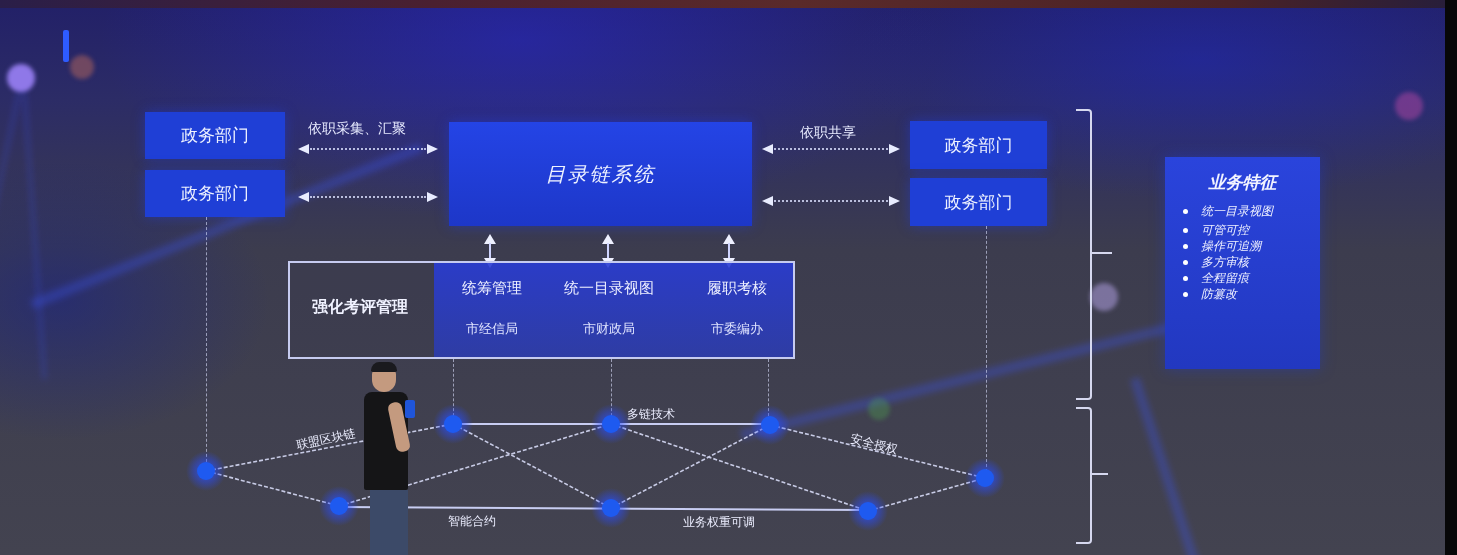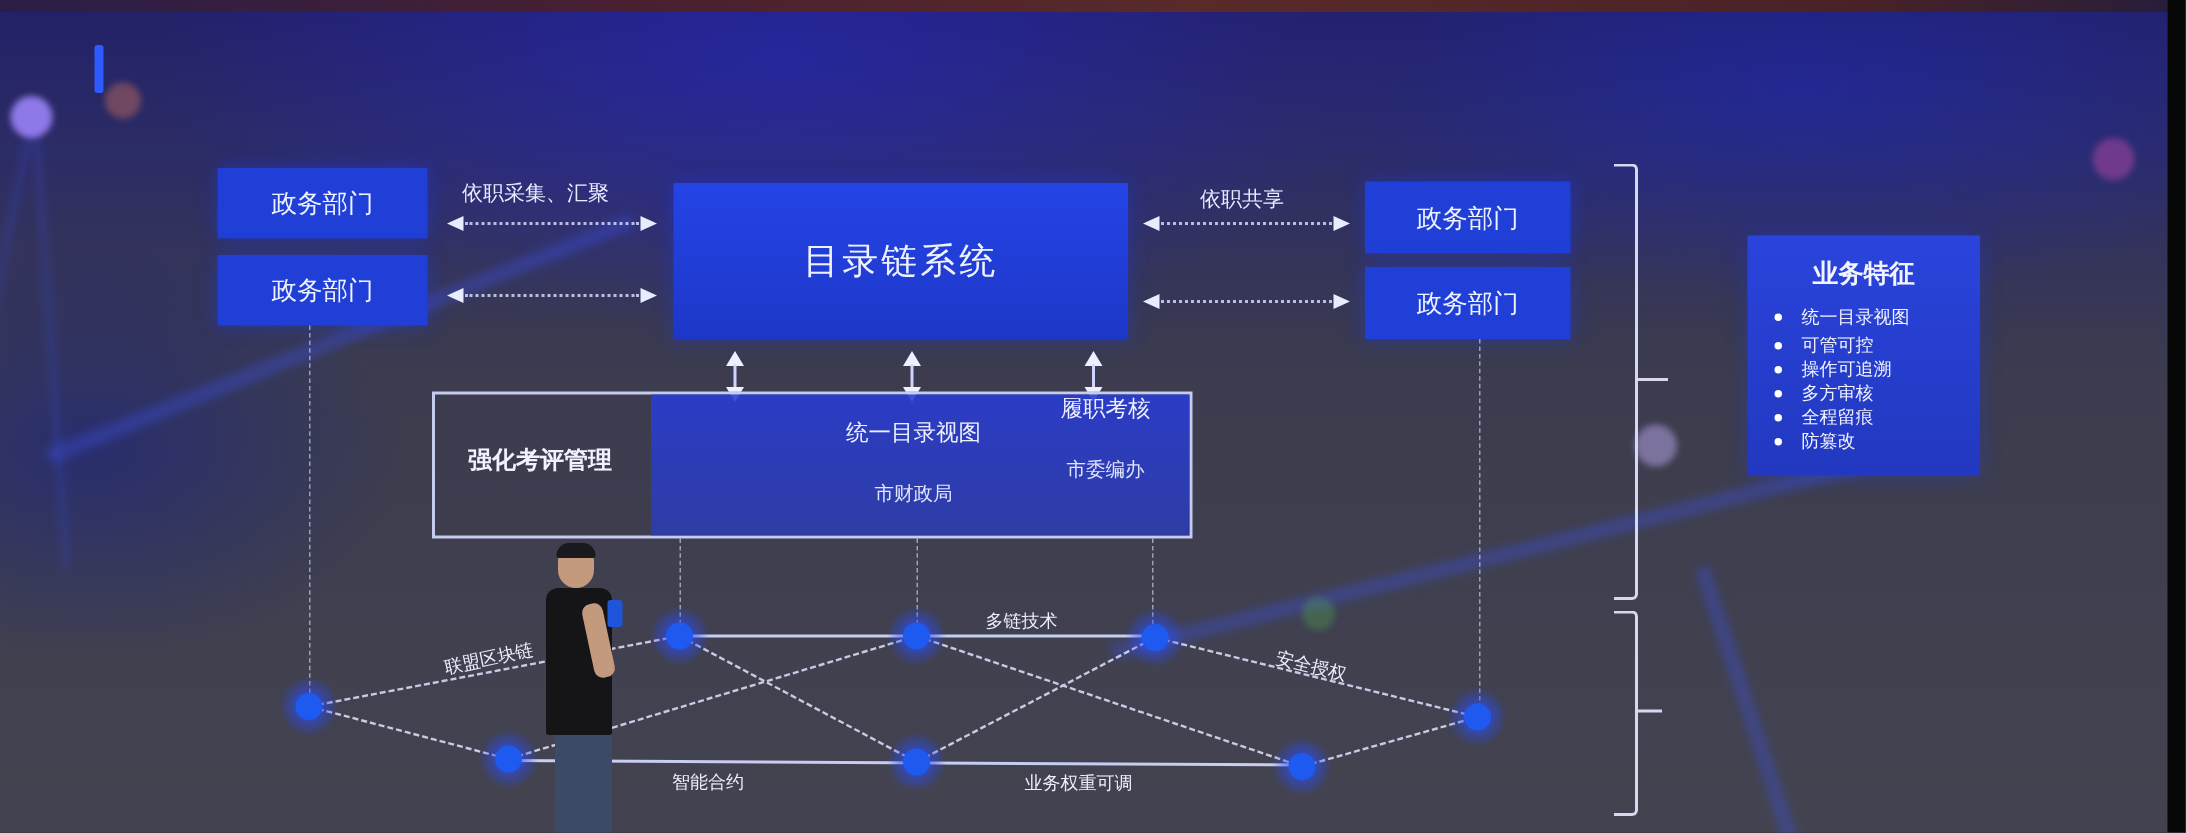--- a/index.html
+++ b/index.html
@@ -26,21 +26,21 @@
 
   .title-bar { position:absolute; left:63px; top:30px; width:6px; height:32px; background:#2e5bff; border-radius:2px; }
   .title { position:absolute; left:87px; top:26px; font-size:29px; font-weight:bold; letter-spacing:1px; color:#f2f4ff; text-shadow:0 0 4px rgba(0,0,40,0.6); }
 
   .box {
     position:absolute; background:#1f3fd6;
     display:flex; align-items:center; justify-content:center;
     color:#eef2ff; font-size:17px;
     box-shadow:0 0 12px rgba(30,60,230,0.45);
   }
-  .box.main { background:linear-gradient(180deg,#2444e6,#1d37c8); font-size:24px; letter-spacing:2px; }
+  .box.main { background:linear-gradient(180deg,#2444e6,#1d37c8); font-size:20px; letter-spacing:2px; font-style:italic; }
 
   .arrow-label { position:absolute; font-size:14px; color:#e8ebff;text-align:right; }
   .harrow { position:absolute; height:10px; }
   .harrow .line { position:absolute; left:12px; right:12px; top:4px; border-top:2px dotted rgba(220,225,255,0.8); }
   .harrow .l { position:absolute; left:0; top:0; width:0; height:0; border-top:5px solid transparent; border-bottom:5px solid transparent; border-right:11px solid #e8ecff; }
   .harrow .r { position:absolute; right:0; top:0; width:0; height:0; border-top:5px solid transparent; border-bottom:5px solid transparent; border-left:11px solid #e8ecff; }
 
   .varrow { position:absolute; width:12px; height:34px; }
   .varrow .t { position:absolute; left:0; top:0; width:0; height:0; border-left:6px solid transparent; border-right:6px solid transparent; border-bottom:10px solid #eef0ff; }
   .varrow .b { position:absolute; left:0; bottom:0; width:0; height:0; border-left:6px solid transparent; border-right:6px solid transparent; border-top:10px solid #eef0ff; }
@@ -51,21 +51,21 @@
   .mgmt-title { position:absolute; left:22px; top:34px; font-size:16px; font-weight:bold; color:#f0f2ff; }
   .mgmt-col { position:absolute; text-align:center; width:150px; }
   .mgmt-col .h { font-size:15px; color:#eef0ff; }
   .mgmt-col .sub { font-size:13px; color:#e0e4ff; margin-top:22px; }
 
   .vdash { position:absolute; width:0; border-left:1px dashed rgba(220,225,255,0.6); }
 
   .bracket { position:absolute; border:2px solid #d6d8ef; border-left:none; }
   .bracket-tick { position:absolute; height:0; border-top:2px solid #d6d8ef; }
 
-  .feature-panel { position:absolute; left:1165px; top:157px; width:155px; height:160px; background:linear-gradient(180deg,#2a44dc,#2238c0); box-shadow:0 0 14px rgba(30,60,220,0.4); }
+  .feature-panel { position:absolute; left:1165px; top:157px; width:155px; height:212px; background:linear-gradient(180deg,#2a44dc,#2238c0); box-shadow:0 0 14px rgba(30,60,220,0.4);font-style:italic; }
   .feature-title { text-align:center; font-size:17px; font-weight:bold; margin-top:14px; color:#f2f4ff; }
   .feature-list { list-style:none; margin:10px 0 0 0; padding:0 8px 0 14px; font-size:12px; line-height:15px; color:#f0f2ff; }
   .feature-list li { position:relative; padding-left:22px; margin-bottom:1px; }
   .feature-list li:first-child { margin-bottom:4px; }
   .feature-list li::before { content:""; position:absolute; left:4px; top:5px; width:5px; height:5px; border-radius:50%; background:#fff; }
 
   .tech-box { position:absolute; left:1163px; top:456px; width:154px; height:40px; background:#2448d8; display:flex; align-items:center; justify-content:center; font-size:17px; font-weight:bold; font-style:italic; color:#f2f4ff; }
 
   .net { position:absolute; left:0; top:0; }
   .net-label { position:absolute; font-size:12px; color:#eceeff; white-space:nowrap; }
@@ -141,25 +141,29 @@
     </div>
   <div class="varrow" style="left:723px;top:234px;">
       <span class="t"></span>
       <span class="s"></span>
       <span class="b"></span>
     </div>
 
   <div class="mgmt">
     <div class="mgmt-blue"></div>
     <div class="mgmt-title">强化考评管理</div>
+    <div class="mgmt-col" style="left:127px;top:16px;">
+      <div class="h">统筹管理</div>
+      <div class="sub">市经信局</div>
+    </div>
     <div class="mgmt-col" style="left:244px;top:16px;">
       <div class="h">统一目录视图</div>
       <div class="sub">市财政局</div>
     </div>
-    <div class="mgmt-col" style="left:372px;top:0;">
+    <div class="mgmt-col" style="left:372px;top:16px;">
       <div class="h">履职考核</div>
       <div class="sub">市委编办</div>
     </div>
   </div>
 
   <div class="vdash" style="left:206px;top:217px;height:250px;"></div>
   <div class="vdash" style="left:986px;top:226px;height:246px;"></div>
   <div class="vdash" style="left:453px;top:359px;height:62px;"></div>
   <div class="vdash" style="left:611px;top:359px;height:62px;"></div>
   <div class="vdash" style="left:768px;top:359px;height:62px;"></div>
@@ -200,21 +204,21 @@
       <circle cx="770" cy="425" r="20" fill="url(#glow)"></circle>
         <circle cx="770" cy="425" r="9" fill="#1e5af0"></circle>
       <circle cx="868" cy="511" r="20" fill="url(#glow)"></circle>
         <circle cx="868" cy="511" r="9" fill="#1e5af0"></circle>
       <circle cx="985" cy="478" r="20" fill="url(#glow)"></circle>
         <circle cx="985" cy="478" r="9" fill="#1e5af0"></circle>
     </g>
   </svg>
 
   <div class="net-label" style="left:296px;top:431px;transform:rotate(-12deg);">联盟区块链</div>
-  <div class="net-label" style="left:657px;top:406px;">多链技术</div>
+  <div class="net-label" style="left:627px;top:406px;">多链技术</div>
   <div class="net-label" style="left:850px;top:436px;transform:rotate(14deg);">安全授权</div>
   <div class="net-label" style="left:448px;top:513px;">智能合约</div>
   <div class="net-label" style="left:683px;top:514px;">业务权重可调</div>
 
   <div class="bracket" style="left:1076px;top:109px;width:14px;height:287px;border-radius:0 4px 4px 0;"></div>
   <div class="bracket-tick" style="left:1090px;top:252px;width:22px;"></div>
   <div class="bracket" style="left:1076px;top:407px;width:14px;height:133px;border-radius:0 4px 4px 0;"></div>
   <div class="bracket-tick" style="left:1090px;top:473px;width:18px;"></div>
 
   <div class="feature-panel">

